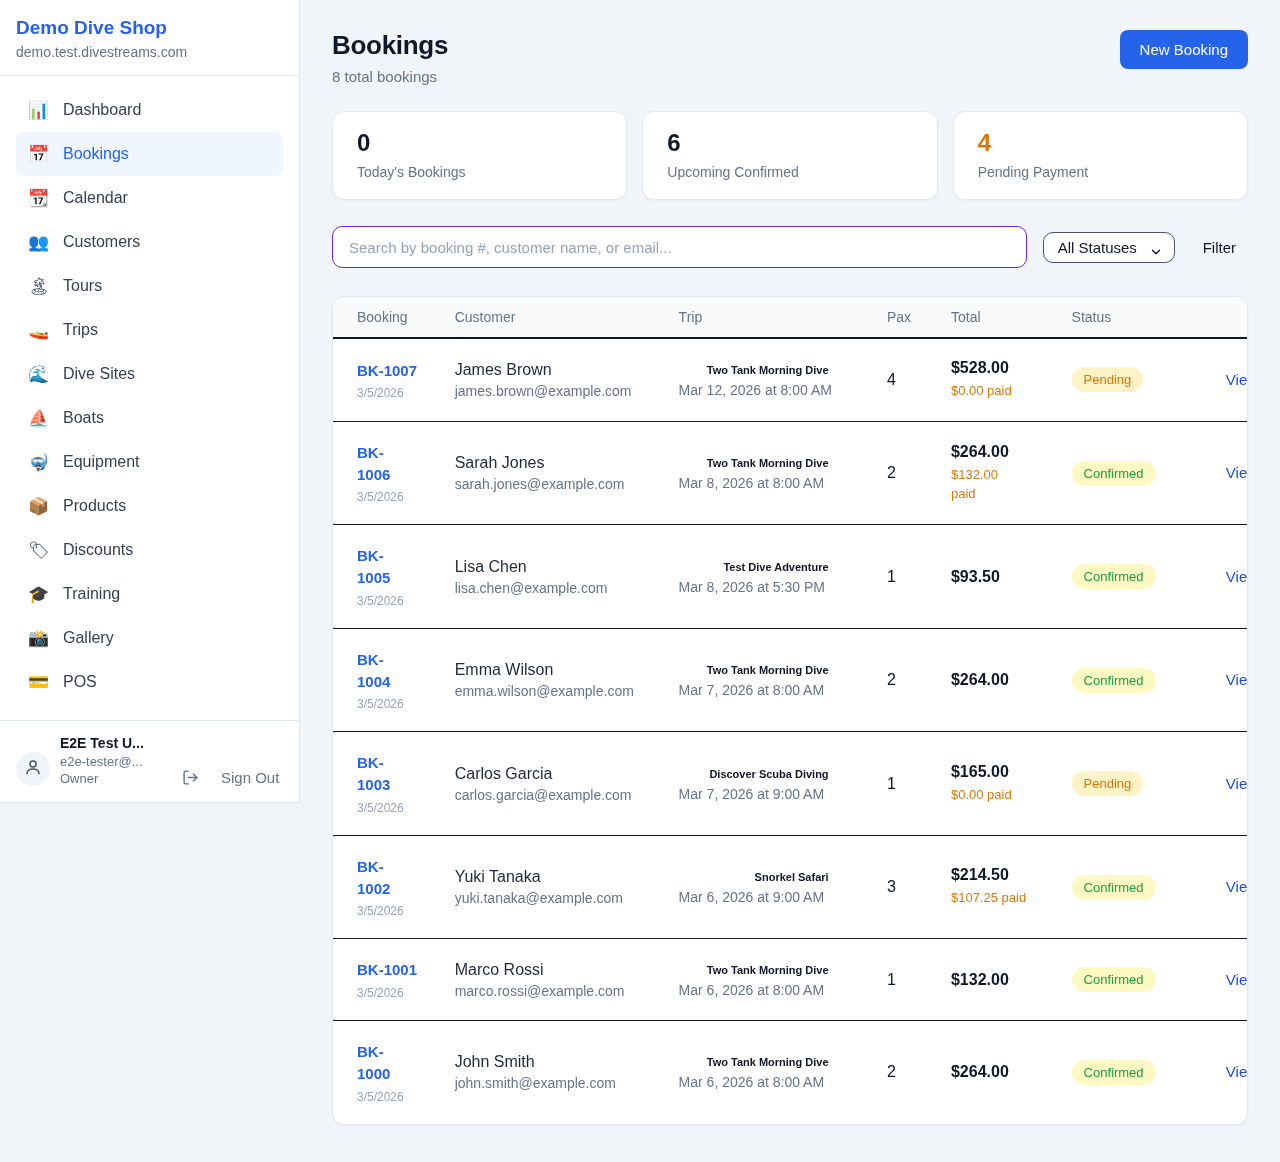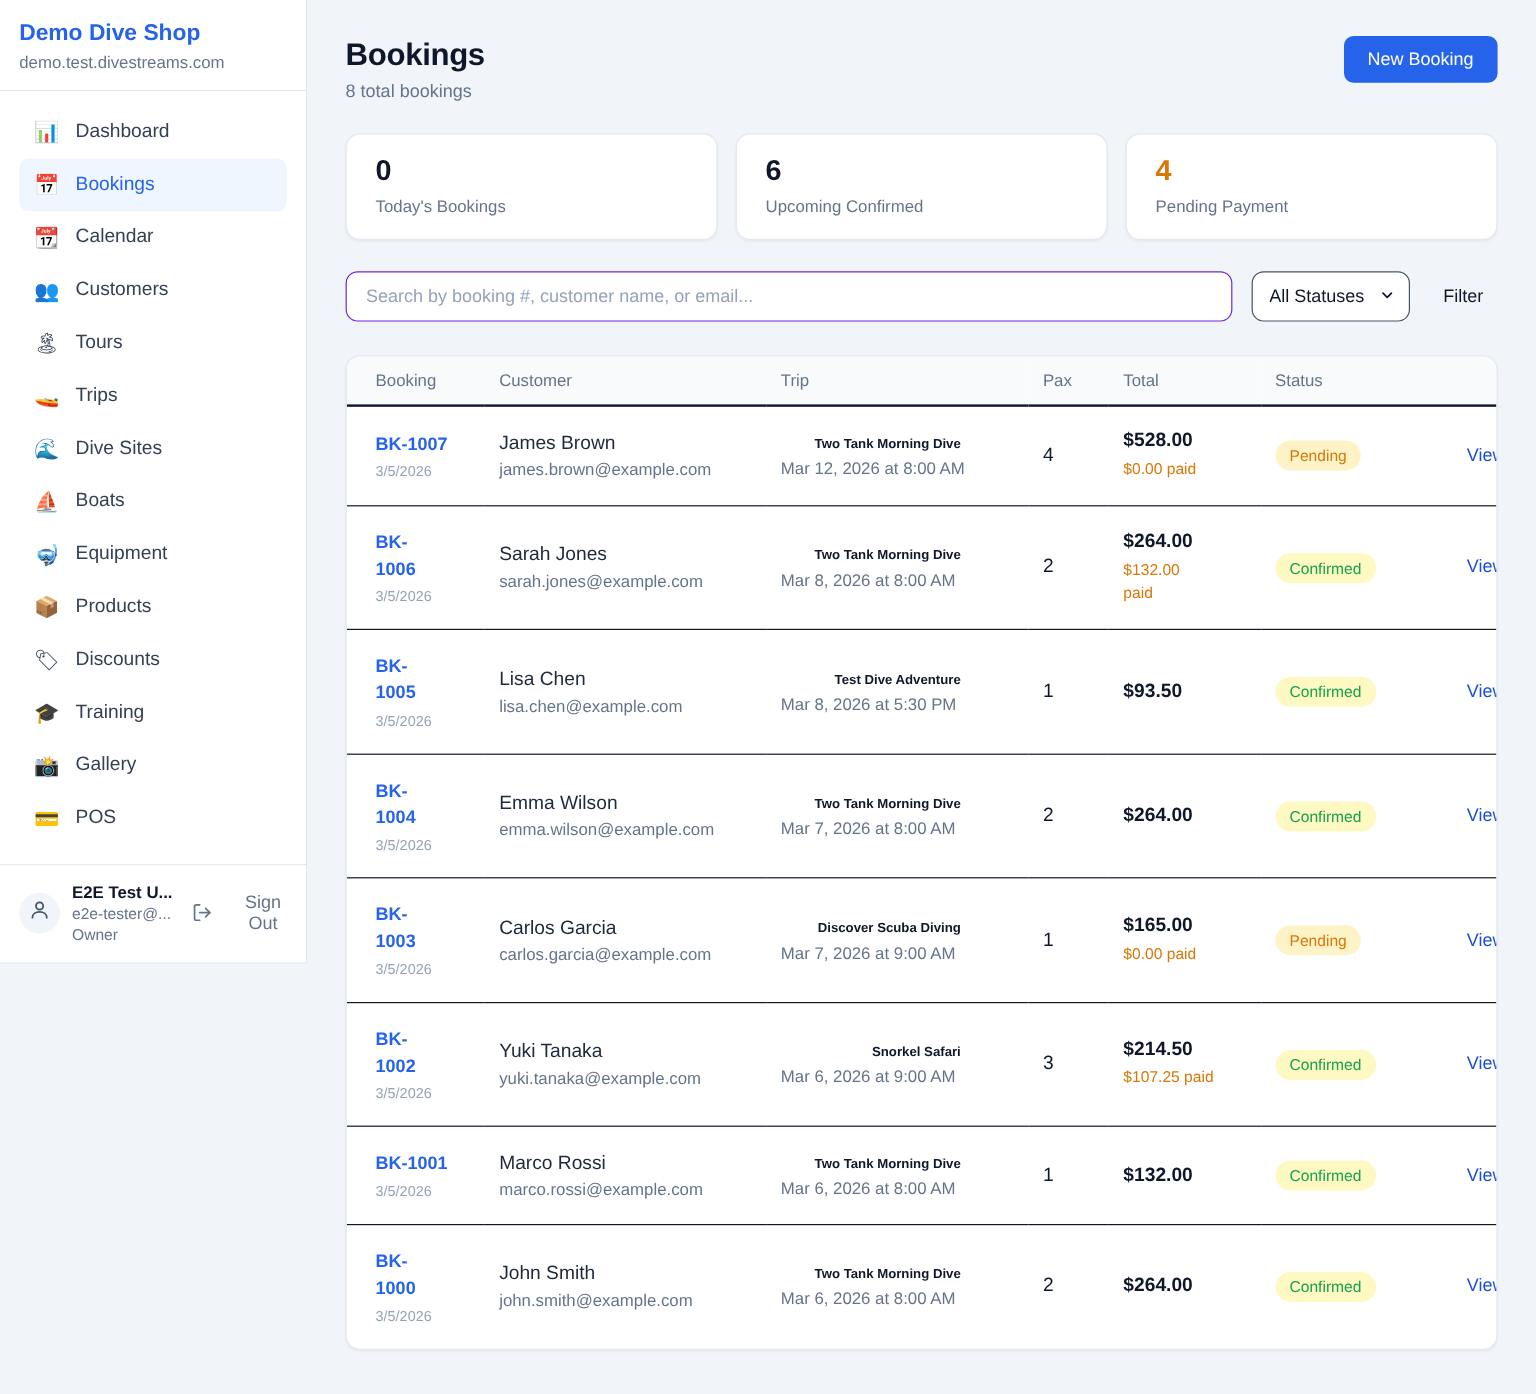--- a/index.html
+++ b/index.html
@@ -7,38 +7,38 @@
   body {
     font-family:"Liberation Sans", sans-serif;
     background:#f1f5f9;
     color:#0f172a;
     -webkit-font-smoothing:antialiased;
   }
   .app { display:flex; align-items:flex-start; width:1280px; }
 
   
   .sidebar {
-    width:256px; background:#ffffff; flex-shrink:0;
+    width:300px; background:#ffffff; flex-shrink:0;
     border-right:1px solid #e2e8f0; border-bottom:1px solid #e2e8f0;
   }
   .brand { padding:17px 16px 15px 16px; border-bottom:1px solid #e2e8f0; }
   .brand-name { color:#2563eb; font-size:19px; font-weight:700; }
   .brand-domain { color:#64748b; font-size:14px; margin-top:5px; }
   .nav { padding:12px 16px 10px 16px; }
   .nav-item {
     display:flex; align-items:center; gap:13px;
     height:44px; padding:0 12px; border-radius:8px;
     font-size:16px; color:#334155; cursor:pointer;
   }
   .nav-item .nav-icon { width:22px; font-size:17px; text-align:center; line-height:1; }
   .nav-item.active { background:#eff6ff; color:#2563eb; font-weight:500; }
   .side-footer {
     border-top:1px solid #e2e8f0; margin-top:6px;
     padding:14px 16px 16px 16px;
-    display:flex; align-items:center; gap:10px;
+    display:flex; align-items:flex-end; gap:10px;
   }
   .avatar {
     width:34px; height:34px; border-radius:50%; background:#f1f5f9;
     display:flex; align-items:center; justify-content:center; flex-shrink:0;
     color:#475569;
   }
   .user-info { width:112px; overflow:hidden; }
   .user-name { font-size:14px; font-weight:700; color:#0f172a; white-space:nowrap; }
   .user-email { font-size:13px; color:#64748b; margin-top:3px; white-space:nowrap; }
   .user-role { font-size:13px; color:#64748b; margin-top:2px; }
@@ -71,21 +71,21 @@
   .controls { display:flex; align-items:center; gap:16px; margin-bottom:28px; }
   .search-input {
     flex:1; height:42px; border:1px solid #6d28d9; border-radius:10px;
     padding:0 16px; font-size:15px; color:#0f172a; background:#ffffff;
     font-family:inherit; outline:none;
   }
   .search-input::placeholder { color:#94a3b8; }
   .select-wrap { position:relative; }
   .status-select {
     appearance:none; -webkit-appearance:none;
-    height:42px; border:1px solid #475569; border-radius:10px;
+    height:31px; border:1px solid #475569; border-radius:10px;
     padding:0 36px 0 14px; font-size:15px; color:#0f172a; background:#ffffff;
     font-family:inherit; cursor:pointer; outline:none;
   }
   .select-chevron { position:absolute; right:12px; top:13px; pointer-events:none; color:#0f172a; }
   .filter-btn {
     background:none; border:none; font-size:15px; color:#0f172a;
     padding:8px 12px; cursor:pointer; font-family:inherit;
   }
 
   

